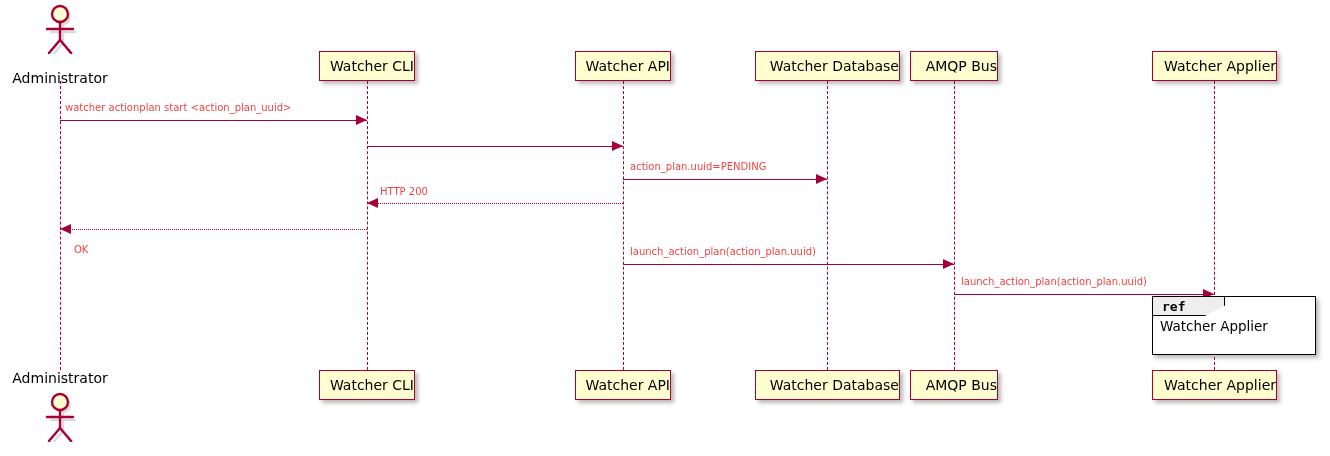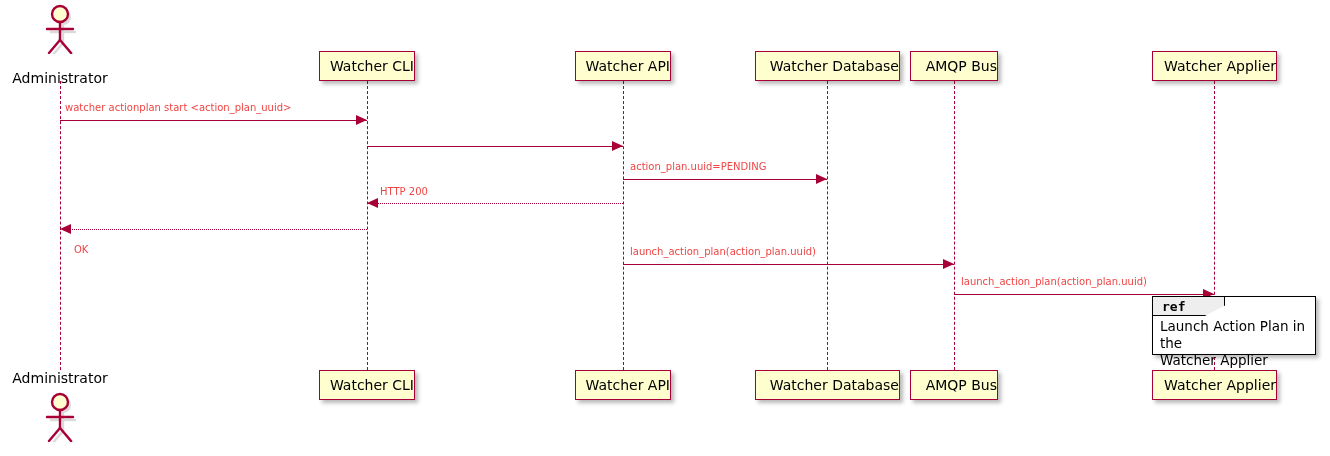--- a/index.html
+++ b/index.html
@@ -217,17 +217,16 @@
     <div class="msg-label" style="left: 74px; top: 212px; margin-top: 32px;">OK</div>
     <div class="msg-line solid" style="left: 623px; top: 264px; width: 331px;"></div>
     <div class="arrow-head right" style="top: 259px; left: 943px;"></div>
     <div class="msg-label" style="left: 630px; top: 246px;">launch_action_plan(action_plan.uuid)</div>
     <div class="msg-line solid" style="left: 954px; top: 294px; width: 260px;"></div>
     <div class="arrow-head right" style="top: 289px; left: 1203px;"></div>
     <div class="msg-label" style="left: 961px; top: 276px;">launch_action_plan(action_plan.uuid)</div>
     <div class="refbox" style="left: 1152px; top: 296px; width: 164px; height: 59px;">
       <div class="ref-tab" style="width: 72px;">ref</div>
       <div class="ref-body">
-        <div>Launch Action Plan in the</div>
         <div>Watcher Applier</div>
       </div>
     </div>
   </div>
 
 </body></html>

